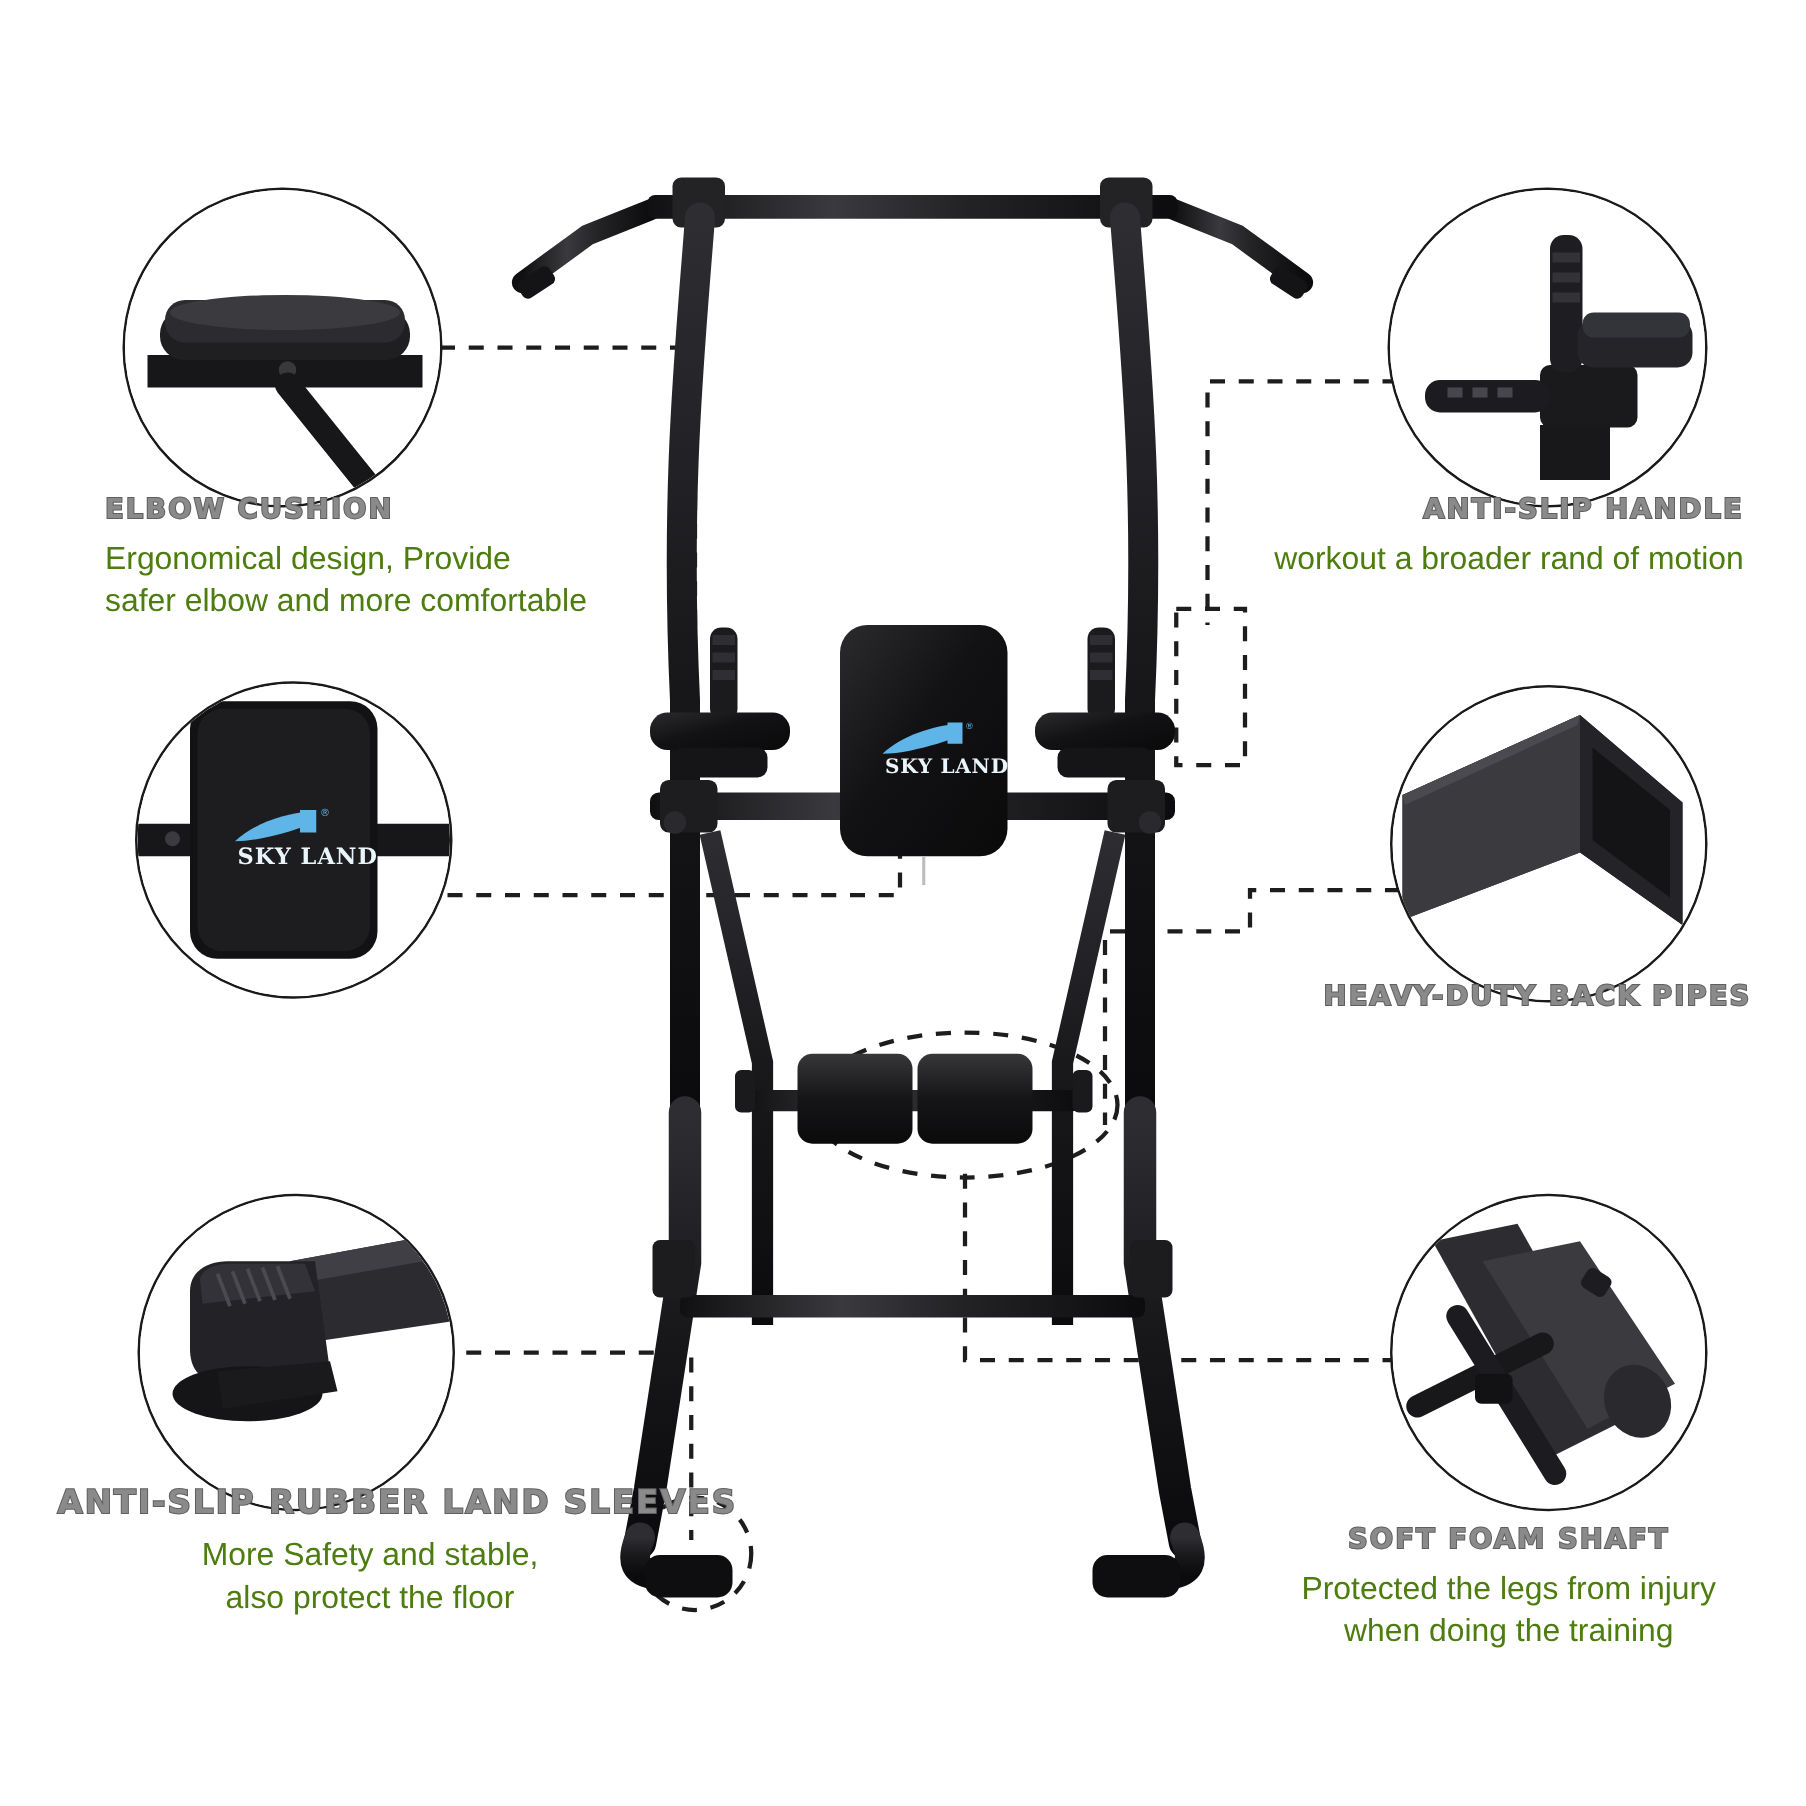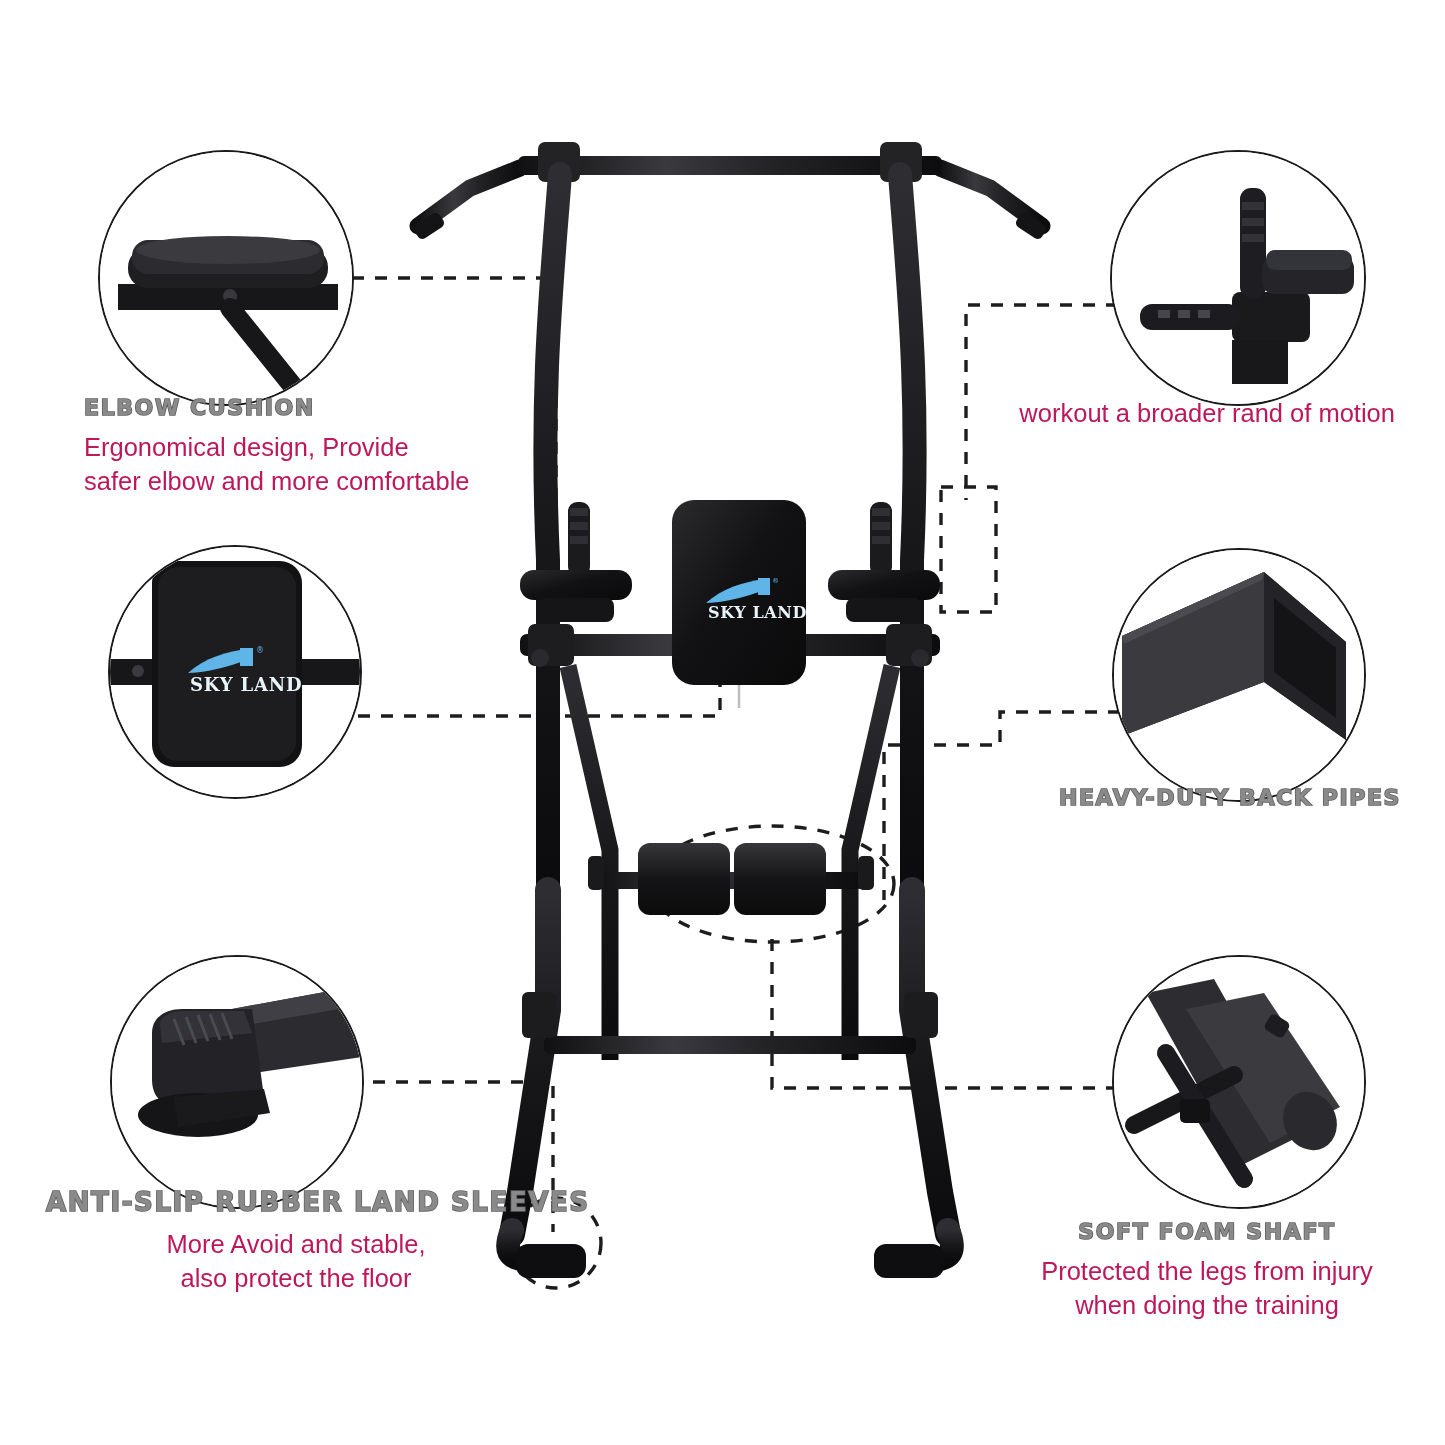--- a/index.html
+++ b/index.html
@@ -19,21 +19,21 @@
     letter-spacing:1.6px;
     color:#8a8a8a;
     -webkit-text-stroke:1.6px #5f5f5f;
     paint-order:stroke fill;
     white-space:nowrap;
     line-height:1.1;
     margin-bottom:10px;
   }
   .feat-body{
     font-size:25.5px;
-    color:#be185d;
+    color:#4d7c0f;
     line-height:1.34;
     white-space:pre-line;
   }
   .ta-left  {text-align:left;}
   .ta-right {text-align:right;}
   .ta-center{text-align:center;}
 
   
   .circle{
     position:absolute;border-radius:50%;
@@ -277,31 +277,32 @@
     </svg>
   </div>
 
   <div class="feature ta-left" style="left:84px;top:396px;width:440px;">
     <div class="feat-title">ELBOW CUSHION</div>
     <div class="feat-body">Ergonomical design, Provide
 safer elbow and more comfortable</div>
   </div>
 
   <div class="feature ta-right" style="right:50px;top:396px;width:420px;">
+    <div class="feat-title">ANTI-SLIP HANDLE</div>
     <div class="feat-body">workout a broader rand of motion</div>
   </div>
 
 
   <div class="feature ta-right" style="right:44px;top:786px;width:470px;">
     <div class="feat-title">HEAVY-DUTY BACK PIPES</div>
   </div>
 
   <div class="feature ta-center" style="left:46px;top:1188px;width:500px;">
     <div class="feat-title" style="font-size:26px;">ANTI-SLIP RUBBER LAND SLEEVES</div>
-    <div class="feat-body">More Avoid and stable,
+    <div class="feat-body">More Safety and stable,
 also protect the floor</div>
   </div>
 
   <div class="feature ta-center" style="right:28px;top:1188px;width:420px;margin-top:32px;">
     <div class="feat-title">SOFT FOAM SHAFT</div>
     <div class="feat-body">Protected the legs from injury
 when doing the training</div>
   </div>
 
 </div>

